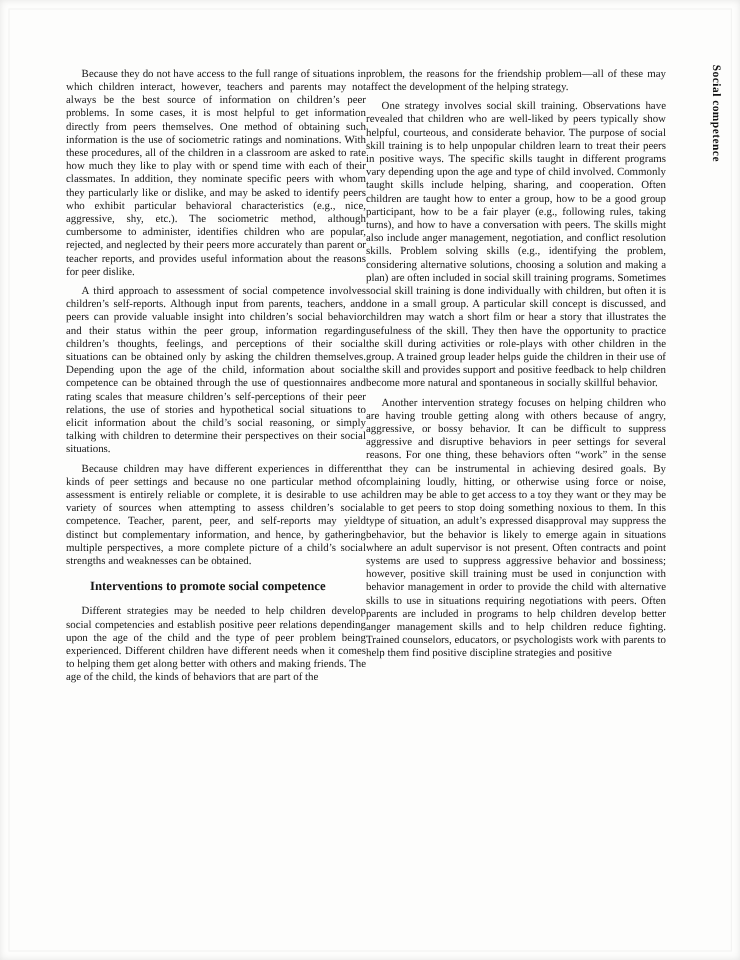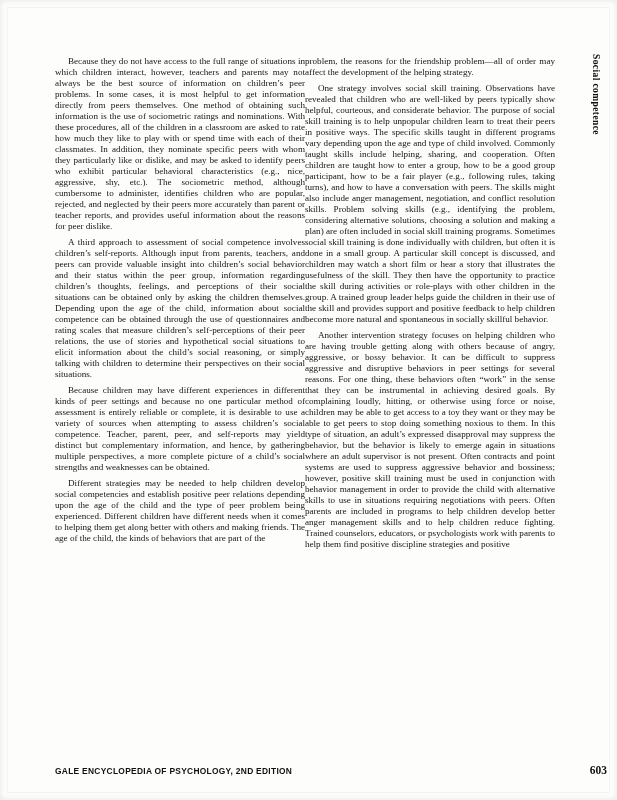--- a/index.html
+++ b/index.html
@@ -95,26 +95,23 @@
 <div class="page">
   <div class="scan-edge"></div>
 
   <div class="sidebar-label">Social competence</div>
 
   <div class="content">
     <div class="col">
       <p class="para indent">Because they do not have access to the full range of situations in which children interact, however, teachers and parents may not always be the best source of information on children’s peer problems. In some cases, it is most helpful to get information directly from peers themselves. One method of obtaining such information is the use of sociometric ratings and nominations. With these procedures, all of the children in a classroom are asked to rate how much they like to play with or spend time with each of their classmates. In addition, they nominate specific peers with whom they particularly like or dislike, and may be asked to identify peers who exhibit particular behavioral characteristics (e.g., nice, aggressive, shy, etc.). The sociometric method, although cumbersome to administer, identifies children who are popular, rejected, and neglected by their peers more accurately than parent or teacher reports, and provides useful information about the reasons for peer dislike.</p>
       <p class="para indent">A third approach to assessment of social competence involves children’s self-reports. Although input from parents, teachers, and peers can provide valuable insight into children’s social behavior and their status within the peer group, information regarding children’s thoughts, feelings, and perceptions of their social situations can be obtained only by asking the children themselves. Depending upon the age of the child, information about social competence can be obtained through the use of questionnaires and rating scales that measure children’s self-perceptions of their peer relations, the use of stories and hypothetical social situations to elicit information about the child’s social reasoning, or simply talking with children to determine their perspectives on their social situations.</p>
       <p class="para indent">Because children may have different experiences in different kinds of peer settings and because no one particular method of assessment is entirely reliable or complete, it is desirable to use a variety of sources when attempting to assess children’s social competence. Teacher, parent, peer, and self-reports may yield distinct but complementary information, and hence, by gathering multiple perspectives, a more complete picture of a child’s social strengths and weaknesses can be obtained.</p>
+      <h2 class="heading">Interventions to promote social competence</h2>
       <p class="para indent">Different strategies may be needed to help children develop social competencies and establish positive peer relations depending upon the age of the child and the type of peer problem being experienced. Different children have different needs when it comes to helping them get along better with others and making friends. The age of the child, the kinds of behaviors that are part of the</p>
     </div>
     <div class="col">
-      <p class="para">problem, the reasons for the friendship problem—all of order may affect the development of the helping strategy.</p>
+      <p class="para">problem, the reasons for the friendship problem—all of these may affect the development of the helping strategy.</p>
       <p class="para indent">One strategy involves social skill training. Observations have revealed that children who are well-liked by peers typically show helpful, courteous, and considerate behavior. The purpose of social skill training is to help unpopular children learn to treat their peers in positive ways. The specific skills taught in different programs vary depending upon the age and type of child involved. Commonly taught skills include helping, sharing, and cooperation. Often children are taught how to enter a group, how to be a good group participant, how to be a fair player (e.g., following rules, taking turns), and how to have a conversation with peers. The skills might also include anger management, negotiation, and conflict resolution skills. Problem solving skills (e.g., identifying the problem, considering alternative solutions, choosing a solution and making a plan) are often included in social skill training programs. Sometimes social skill training is done individually with children, but often it is done in a small group. A particular skill concept is discussed, and children may watch a short film or hear a story that illustrates the usefulness of the skill. They then have the opportunity to practice the skill during activities or role-plays with other children in the group. A trained group leader helps guide the children in their use of the skill and provides support and positive feedback to help children become more natural and spontaneous in socially skillful behavior.</p>
       <p class="para indent">Another intervention strategy focuses on helping children who are having trouble getting along with others because of angry, aggressive, or bossy behavior. It can be difficult to suppress aggressive and disruptive behaviors in peer settings for several reasons. For one thing, these behaviors often “work” in the sense that they can be instrumental in achieving desired goals. By complaining loudly, hitting, or otherwise using force or noise, children may be able to get access to a toy they want or they may be able to get peers to stop doing something noxious to them. In this type of situation, an adult’s expressed disapproval may suppress the behavior, but the behavior is likely to emerge again in situations where an adult supervisor is not present. Often contracts and point systems are used to suppress aggressive behavior and bossiness; however, positive skill training must be used in conjunction with behavior management in order to provide the child with alternative skills to use in situations requiring negotiations with peers. Often parents are included in programs to help children develop better anger management skills and to help children reduce fighting. Trained counselors, educators, or psychologists work with parents to help them find positive discipline strategies and positive</p>
     </div>
   </div>
 
-  <div class="footer">
-    <span class="footer-left">GALE ENCYCLOPEDIA OF PSYCHOLOGY, 2ND EDITION</span>
-    <span class="footer-right">603</span>
-  </div>
 </div>
 
 </body></html>

